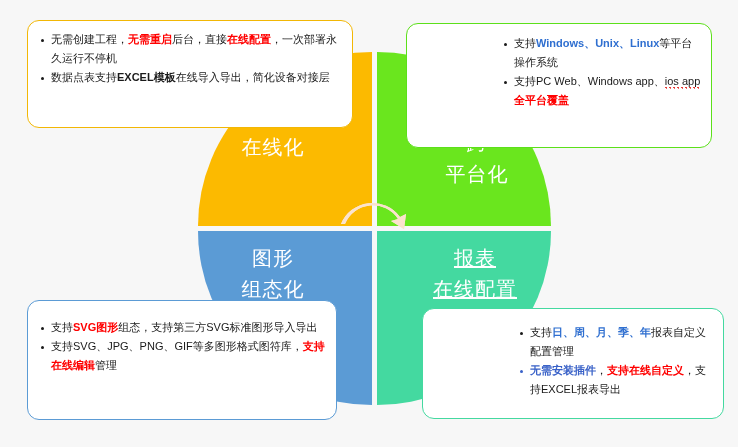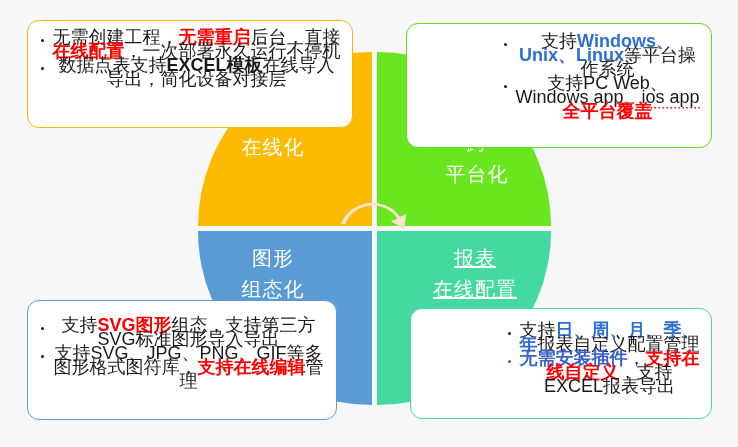--- a/index.html
+++ b/index.html
@@ -21,43 +21,42 @@
     box-sizing:border-box;
     z-index:3;
   }
   .box ul{
     list-style:none;
     margin:0;padding:0;
   }
   .box li{
     position:relative;
     padding-left:11px;
-    font-size:18px;
-    line-height:14px;
+    font-size:11px;
+    line-height:19px;
     color:#1a1a1a;
     letter-spacing:0px;
-    text-align:center;
   }
   .box li::before{
     content:"";
     position:absolute;
     left:1px;top:8.5px;
     width:3px;height:3px;
     border-radius:50%;
     background:#1a1a1a;
   }
   .box li.b-blue::before{background:#3a62c8;}
 
   #box-tl{left:27px;top:20px;width:326px;height:108px;border-color:#f2b705;}
   #box-tl .inner{padding:9px 10px 0 12px;}
   #box-tr{left:406px;top:23px;width:306px;height:125px;border-color:#5ce01a;}
   #box-tr .inner{padding:10px 10px 0 96px;}
   #box-bl{left:27px;top:300px;width:310px;height:120px;border-color:#5b9bd5;}
   #box-bl .inner{padding:17px 10px 0 12px;}
-  #box-br{left:410px;top:308px;width:302px;height:111px;border-color:#44d9a0;}
+  #box-br{left:422px;top:308px;width:302px;height:111px;border-color:#44d9a0;}
   #box-br .inner{padding:14px 10px 0 96px;}
 
   
   .red{color:#ff0000;font-weight:bold;}
   .blue{color:#2f6fd0;font-weight:bold;}
   .blue2{color:#3a62c8;font-weight:bold;}
   .bold{font-weight:bold;}
   .spell{
     background-image:radial-gradient(circle at 1.2px 2.6px,#e53935 .9px,transparent 1.1px);
     background-size:4px 4px;

